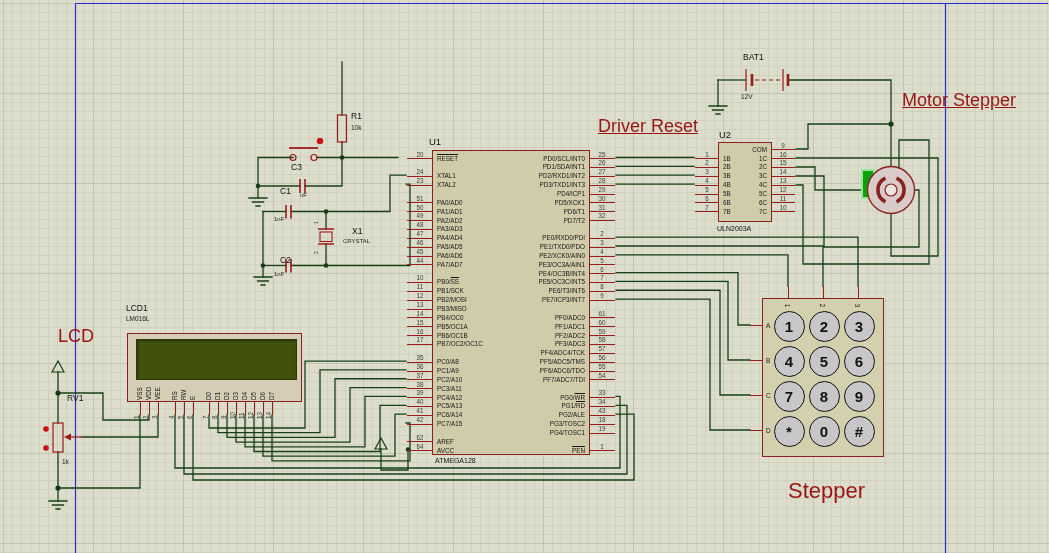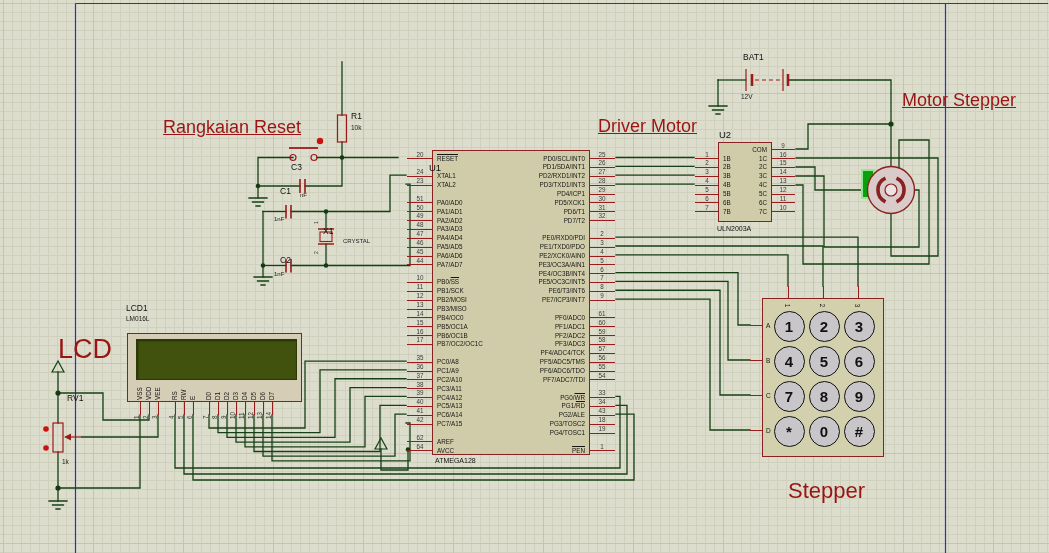--- a/index.html
+++ b/index.html
@@ -201,45 +201,44 @@
       <circle cx="326" cy="211.5" r="2.3"></circle>
       <circle cx="326" cy="265.5" r="2.3"></circle>
       <circle cx="263" cy="265.5" r="2.3"></circle>
       <circle cx="891" cy="124" r="2.6"></circle>
       <circle cx="58" cy="393" r="2.6"></circle>
       <circle cx="58" cy="488" r="2.6"></circle>
       <circle cx="408" cy="449.55" r="2.3"></circle>
     </g>
   </svg>
 
-  <div class="sec-label lbl19" style="left:163px;top:117px">Rangkaian Reset</div>
-  <div class="sec-label lbl19" style="left:598px;top:116px">Driver Motor</div>
+  <div class="sec-label lbl19" style="left:598px;top:116px">Driver Reset</div>
   <div class="sec-label lbl19" style="left:902px;top:90px">Motor Stepper</div>
-  <div class="sec-label" style="left:58px;top:334px;font-size:27px">LCD</div>
+  <div class="sec-label" style="left:58px;top:326px;font-size:18px">LCD</div>
   <div class="sec-label" style="left:788px;top:478px;font-size:22px">Stepper</div>
 
   <div class="ref" style="left:743px;top:52px">BAT1</div>
   <div class="val" style="left:741px;top:93px">12V</div>
   <div class="ref" style="left:351px;top:111px">R1</div>
   <div class="val" style="left:351px;top:124px">10k</div>
   <div class="ref" style="left:291px;top:162px">C3</div>
   <div class="val" style="left:300px;top:192px;font-size:6px">nF</div>
   <div class="ref" style="left:280px;top:186px">C1</div>
   <div class="val" style="left:274px;top:216px;font-size:6px">1nF</div>
   <div class="ref" style="left:280px;top:255px">C2</div>
   <div class="val" style="left:274px;top:271px;font-size:6px">1nF</div>
-  <div class="ref" style="left:323px;top:226px">X1</div>
+  <div class="ref" style="left:352px;top:226px">X1</div>
   <div class="val" style="left:343px;top:238px;font-size:6px">CRYSTAL</div>
   <div class="ref" style="left:67px;top:393px">RV1</div>
   <div class="val" style="left:62px;top:458px">1k</div>
   <div class="ref" style="left:126px;top:303px">LCD1</div>
   <div class="val" style="left:126px;top:315px">LM016L</div>
 
   <div class="chip" style="left: 432px; top: 150px; width: 158px; height: 305px; --stub: 26px;">
-    <span class="chip-ref" style="left: -4px; top: -15px; margin-top: 26px;">U1</span>
+    <span class="chip-ref" style="left: -4px; top: -15px;">U1</span>
     <span class="chip-part" style="left: 2px; top: 306px;">ATMEGA128</span>
 
     <div class="pin-row L" style="top: 3px;">
       <span class="pin-num">20</span>
       <span class="pin-stub"></span>
       <span class="pin-name"><span class="pre"></span><span class="over">RESET</span></span>
     </div>
 
     <div class="pin-row L" style="top: 20.7px;">
       <span class="pin-num">24</span>

